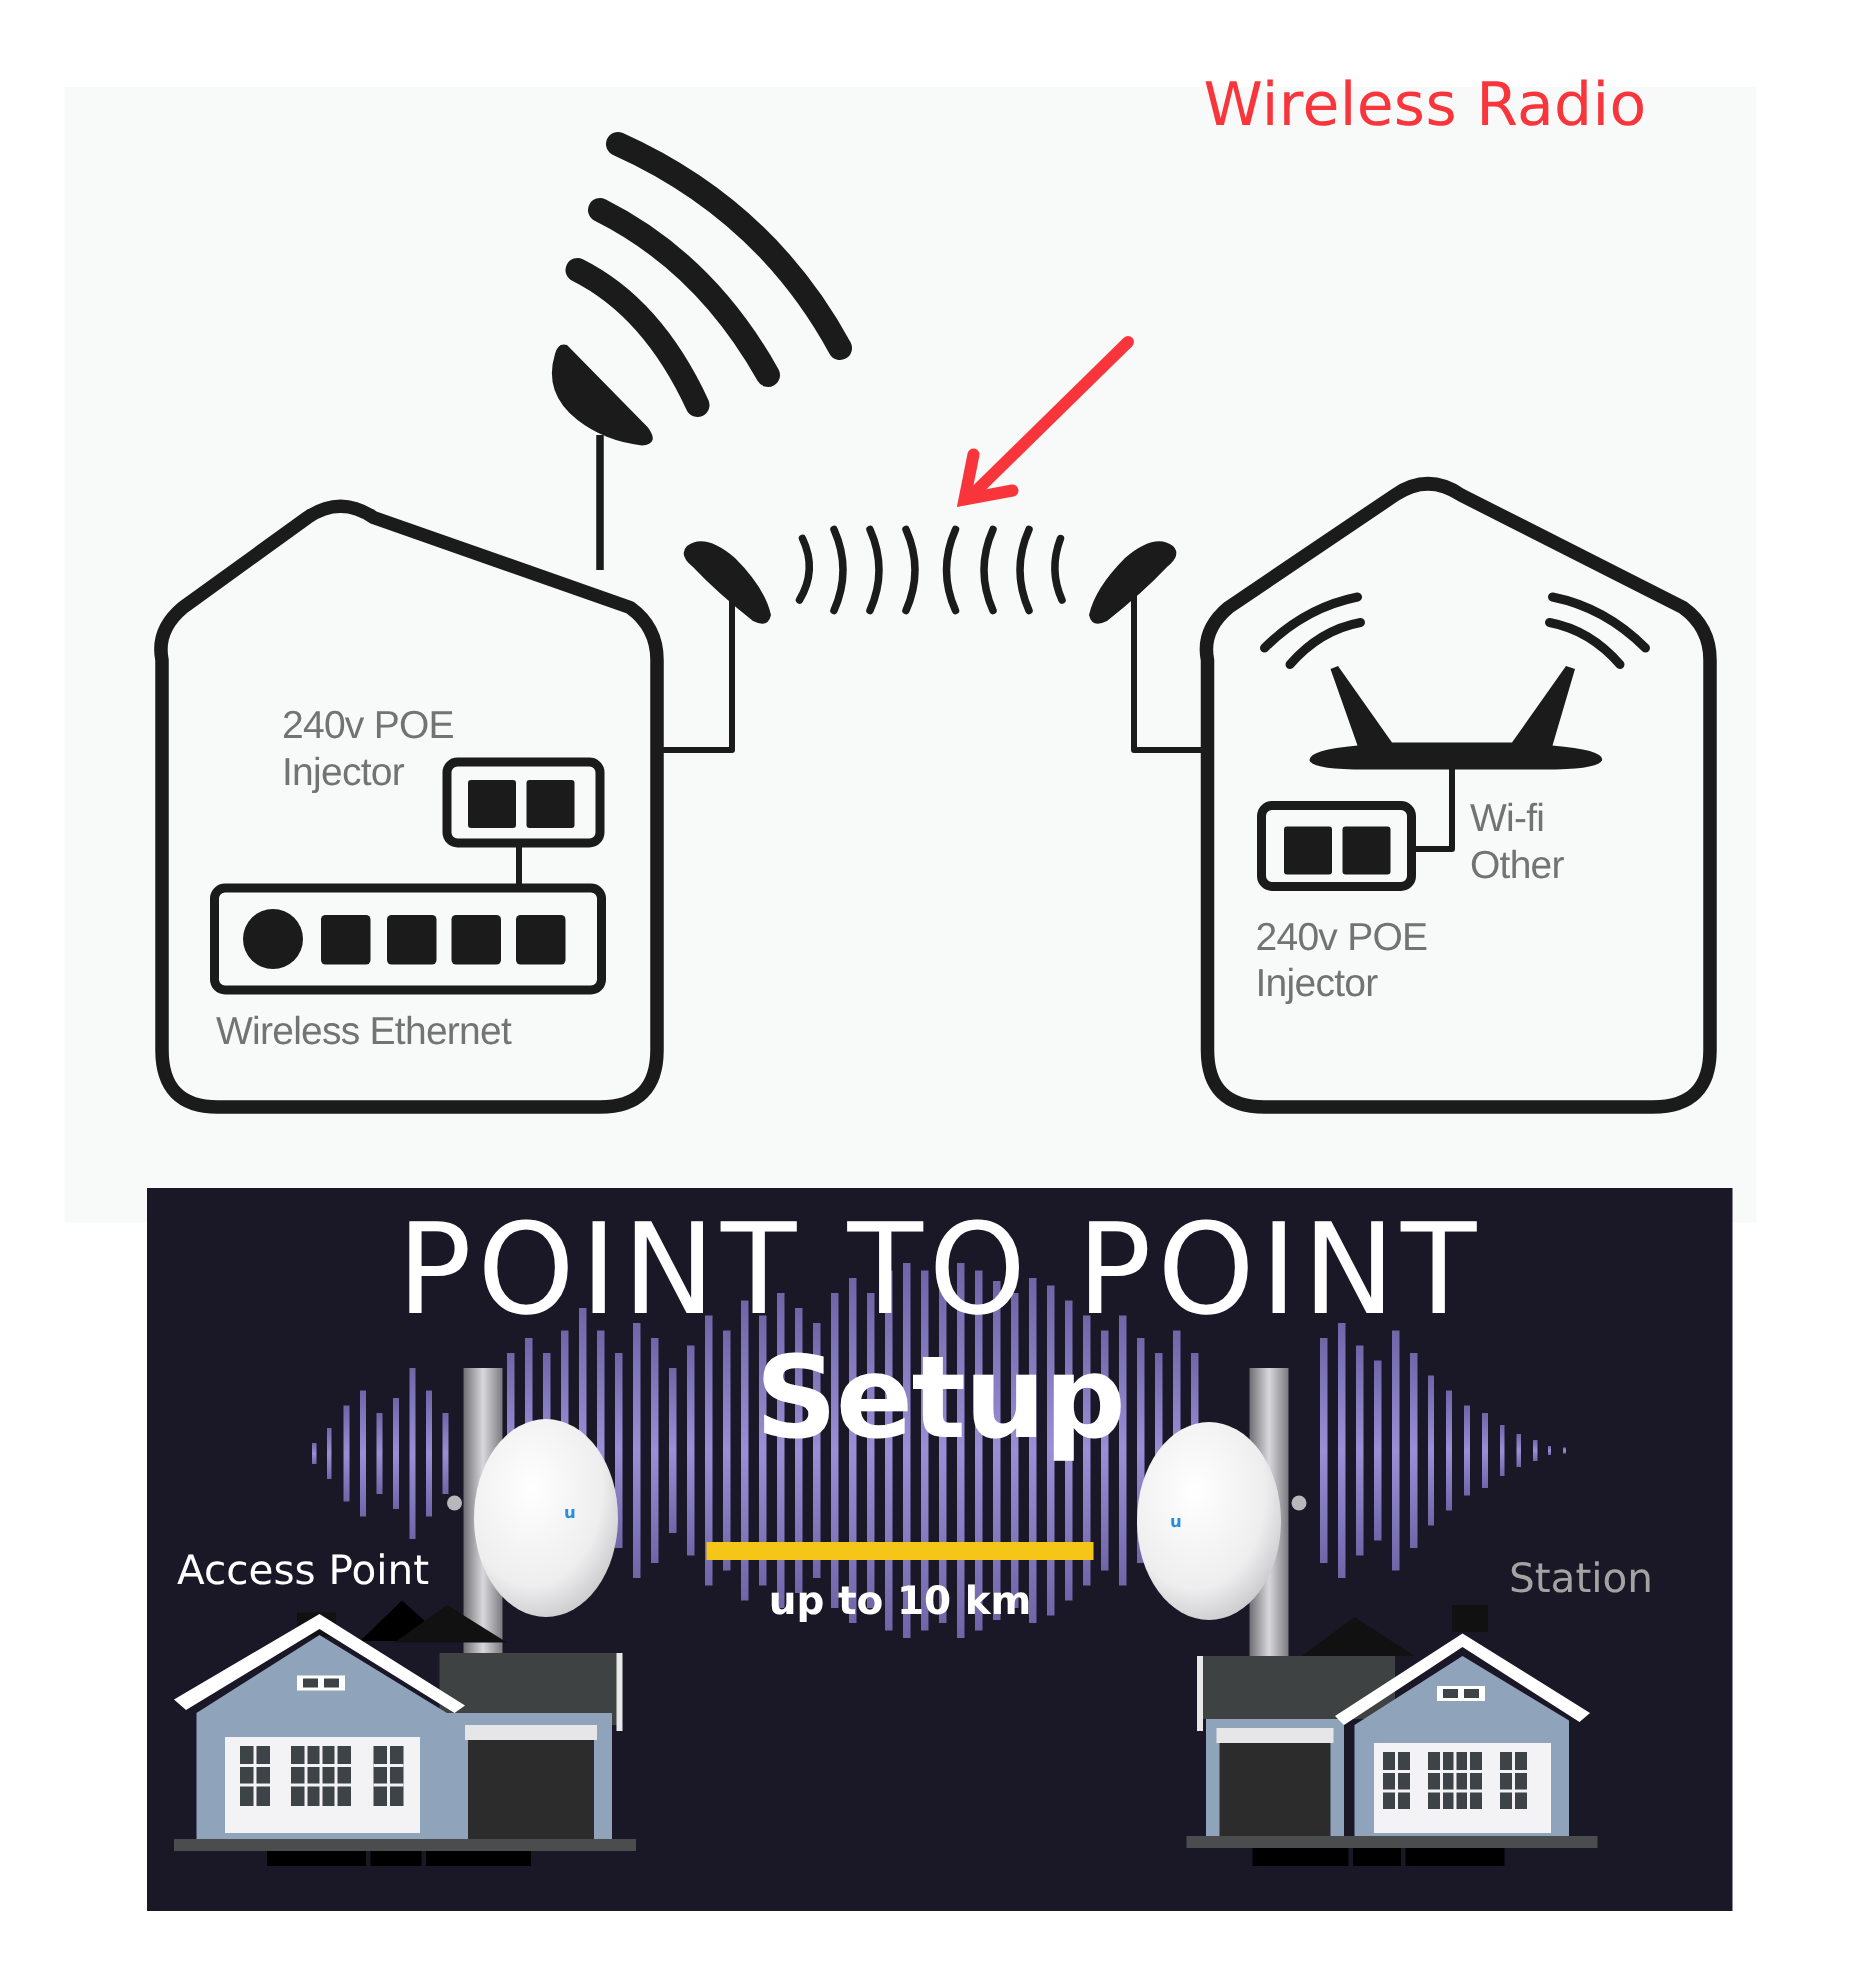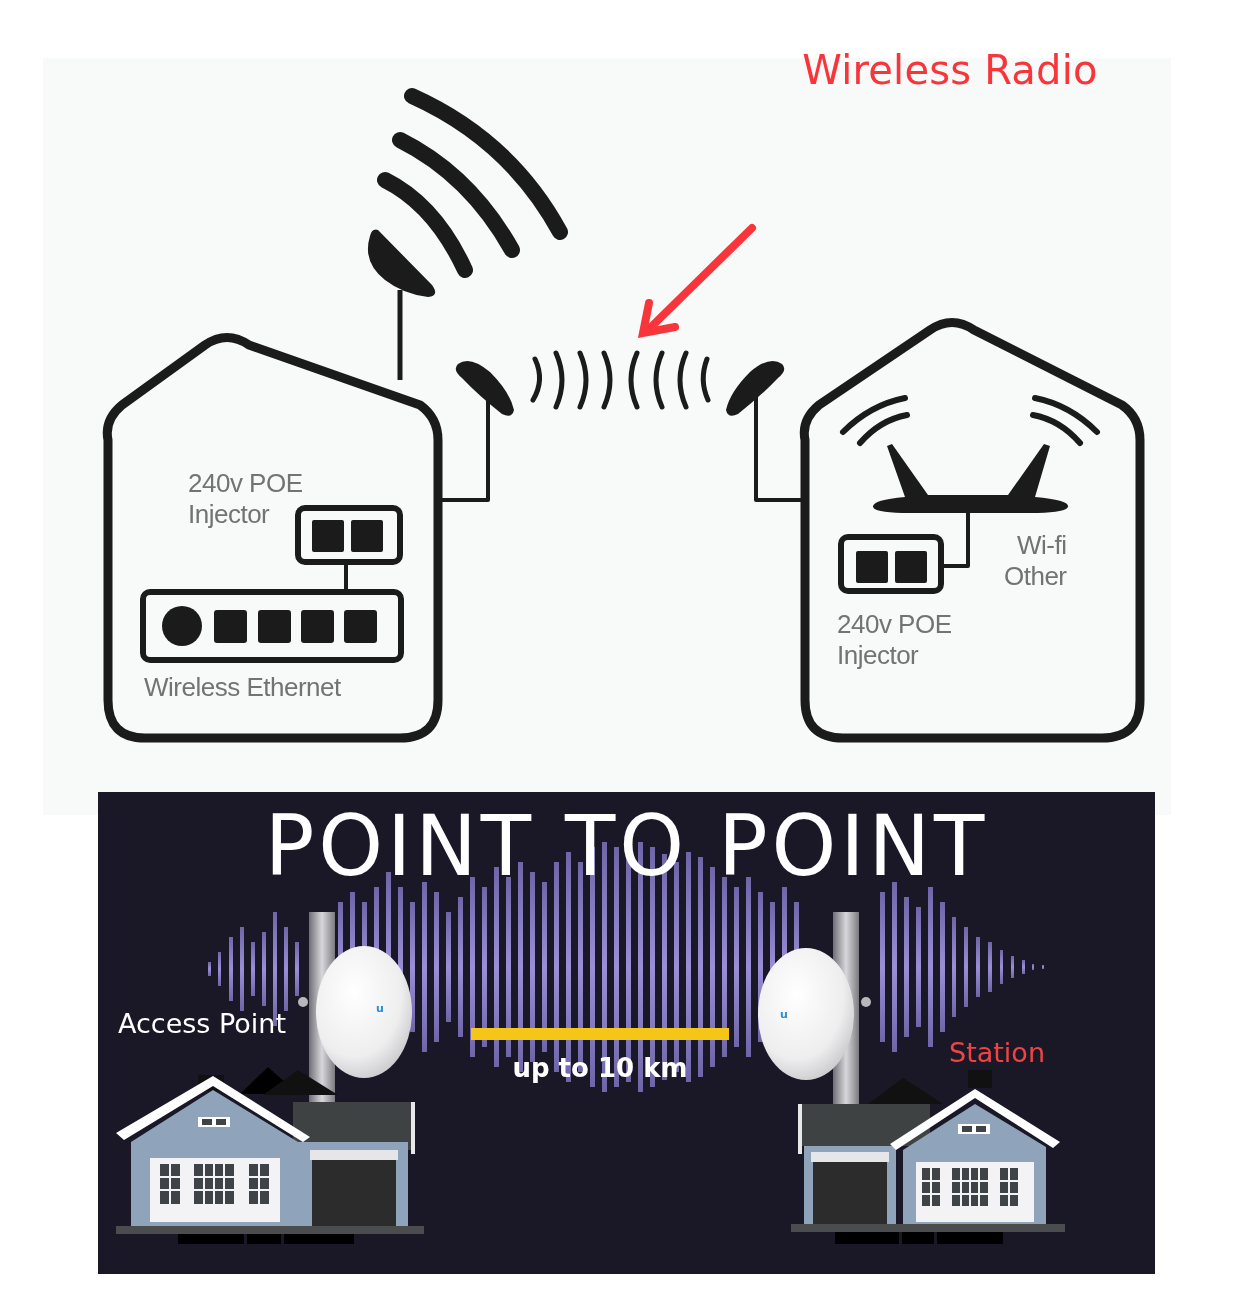--- a/index.html
+++ b/index.html
@@ -8,22 +8,22 @@
     .diagram-svg { position: absolute; left: 0; top: 0; width: 1236px; height: 820px; }
     .callout { position: absolute; left: 680px; top: 36px; width: 540px; text-align: center; color: #f7353a; font-family: "DejaVu Sans", sans-serif; font-weight: normal; font-size: 40px; line-height: 68px; letter-spacing: 0.2px; }
     .callout div { white-space: nowrap; }
     .lbl { position: absolute; color: #737373; font-family: "Liberation Sans", sans-serif; font-weight: normal; font-size: 26px; line-height: 31px; letter-spacing: -0.5px; }
     .bottom-panel { position: absolute; left: 98px; top: 792px; width: 1057px; height: 482px; background: #1a1726; overflow: hidden; }
     .bottom-svg { position: absolute; left: 0; top: 0; width: 1057px; height: 482px; }
     .ptp-title { position: absolute; left: 0; top: 4px; width: 1057px; text-align: center; color: #ffffff; font-family: "DejaVu Sans", sans-serif; font-weight: normal; font-size: 84px; letter-spacing: 4px; transform: scaleX(0.98); line-height: 100px; }
     .setup { position: absolute; left: 0; top: 90px; width: 1057px; text-align: center; color: #ffffff; font-family: "DejaVu Sans", sans-serif; font-weight: bold; font-size: 76px; line-height: 100px; letter-spacing: -1px; }
     .range-bar { position: absolute; left: 373px; top: 236px; width: 258px; height: 12px; background: #f5c518; }
     .range-text { position: absolute; left: 373px; top: 256px; width: 258px; text-align: center; color: #ffffff; font-family: "DejaVu Sans", sans-serif; font-weight: bold; font-size: 26px; line-height: 40px; }
-    .ap-label { position: absolute; left: 20px; top: 212px; color: #ffffff; font-family: "DejaVu Sans", sans-serif; font-size: 27px; line-height: 40px; }
-    .st-label { position: absolute; left: 851px; top: 241px; color: #ef4444; font-family: "DejaVu Sans", sans-serif; font-size: 27px; line-height: 40px; }
+    .ap-label { position: absolute; left: 20px; top: 236px; color: #ffffff; font-family: "DejaVu Sans", sans-serif; font-size: 27px; line-height: 40px; }
+    .st-label { position: absolute; left: 908px; top: 241px; color: #a3a3a3; font-family: "DejaVu Sans", sans-serif; font-size: 27px; line-height: 40px; }
   </style>
 </head>
 <body>
 
 <div class="top-panel"></div>
 
 <svg class="diagram-svg" viewBox="0 0 1236 820" xmlns="http://www.w3.org/2000/svg">
   <g fill="none" stroke="#1b1b1b" stroke-linecap="round" stroke-linejoin="round">
 
     <g>
@@ -99,21 +99,21 @@
 <div class="callout">
   <div>Wireless Radio</div>
 </div>
 
 <div class="lbl" style="left:188px; top:468px;">
   <div>240v POE</div>
   <div>Injector</div>
 </div>
 <div class="lbl" style="left:144px; top:672px;">Wireless Ethernet</div>
 
-<div class="lbl" style="left:1004px; top:530px;text-align:right;">
+<div class="lbl" style="left:980px; top:530px;">
   <div>Wi-fi</div>
   <div>Other</div>
 </div>
 <div class="lbl" style="left:837px; top:609px;">
   <div>240v POE</div>
   <div>Injector</div>
 </div>
 
 <div class="bottom-panel">
   <svg class="bottom-svg" viewBox="0 0 1057 482" xmlns="http://www.w3.org/2000/svg">
@@ -283,17 +283,18 @@
           <line x1="911" y1="376" x2="911" y2="414"></line>
       </g>
       <rect x="693" y="432" width="274" height="8" fill="#4a4c4d"></rect>
       <rect x="737" y="440" width="64" height="12" fill="#000"></rect>
       <rect x="804" y="440" width="32" height="12" fill="#000"></rect>
       <rect x="839" y="440" width="66" height="12" fill="#000"></rect>
     </g>
   </svg>
 
   <div class="ptp-title">POINT TO POINT</div>
+  <div class="setup">Setup</div>
   <div class="range-bar"></div>
   <div class="range-text">up to 10 km</div>
   <div class="ap-label">Access Point</div>
   <div class="st-label">Station</div>
 </div>
 
 </body></html>

